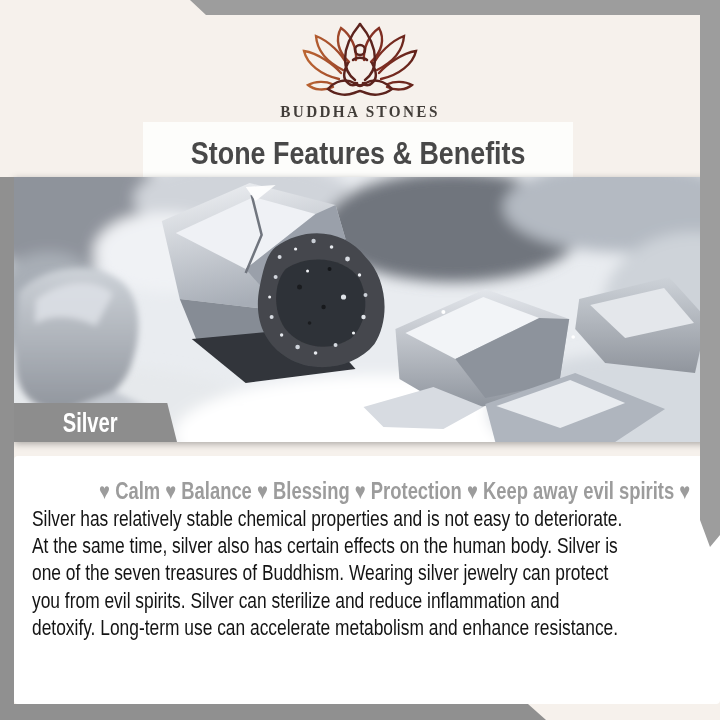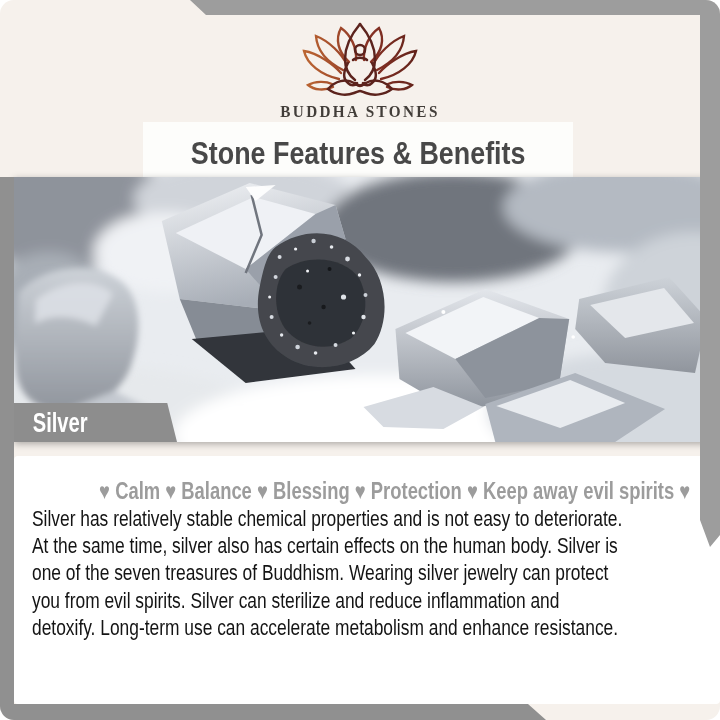--- a/index.html
+++ b/index.html
@@ -1,35 +1,35 @@
 <!DOCTYPE html>
 <html><head>
 <meta charset="utf-8">
 <style>
   html,body{margin:0;padding:0;background:#ffffff;}
   #canvas{position:relative;width:720px;height:720px;background:#f6f1ec;overflow:hidden;
-          font-family:"Liberation Sans",sans-serif;border-radius:14px;}
+          font-family:"Liberation Sans",sans-serif;}
   
   #frame{position:absolute;left:0;top:0;width:720px;height:720px;z-index:6;pointer-events:none;}
   
   .logo-wrap{position:absolute;left:0;top:22px;width:720px;text-align:center;z-index:1;}
   .lotus{display:block;margin:0 auto;width:126px;height:78px;}
   .brand{margin-top:3px;font-family:"Liberation Serif",serif;font-size:16px;font-weight:600;
          letter-spacing:2.5px;color:#423d39;transform:scaleX(.95);}
   
   .titlebar{position:absolute;left:143px;top:122px;width:430px;height:62px;background:#fdfdfb;
             z-index:2;display:flex;align-items:center;justify-content:center;}
   .titlebar span{font-size:32px;font-weight:bold;color:#484848;white-space:nowrap;
                  transform:scaleX(.84);letter-spacing:0;}
   
   .photo{position:absolute;left:14px;top:177px;width:693px;height:265px;z-index:3;
          box-shadow:0 2px 7px rgba(0,0,0,.3);}
   .photo svg{display:block;width:100%;height:100%;}
   .stone-banner{position:absolute;left:14px;top:403px;width:163px;height:39px;background:#8d8d8d;
-        clip-path:polygon(0 0,94% 0,100% 100%,0 100%);z-index:4;display:flex;align-items:center;}
+        clip-path:polygon(0 0,94% 0,100% 100%,0 100%);z-index:4;display:flex;align-items:center;justify-content:center;}
   .stone-banner span{color:#ffffff;font-size:28px;font-weight:bold;padding-left:26px;
         white-space:nowrap;transform:scaleX(.72);transform-origin:left center;}
   
   .card{position:absolute;left:14px;top:456px;width:706px;height:248px;background:#ffffff;
         border-radius:4px;z-index:4;overflow:hidden;box-sizing:border-box;
         padding:0 17px 0 18px;}
   .tagline{margin-top:22px;text-align:center;font-size:23px;font-weight:bold;color:#9c9c9c;
            white-space:nowrap;transform:scaleX(.8);}
   .desc{margin-top:0;}
   .desc .line{font-size:22px;line-height:27.2px;color:#141414;white-space:nowrap;width:840px;

